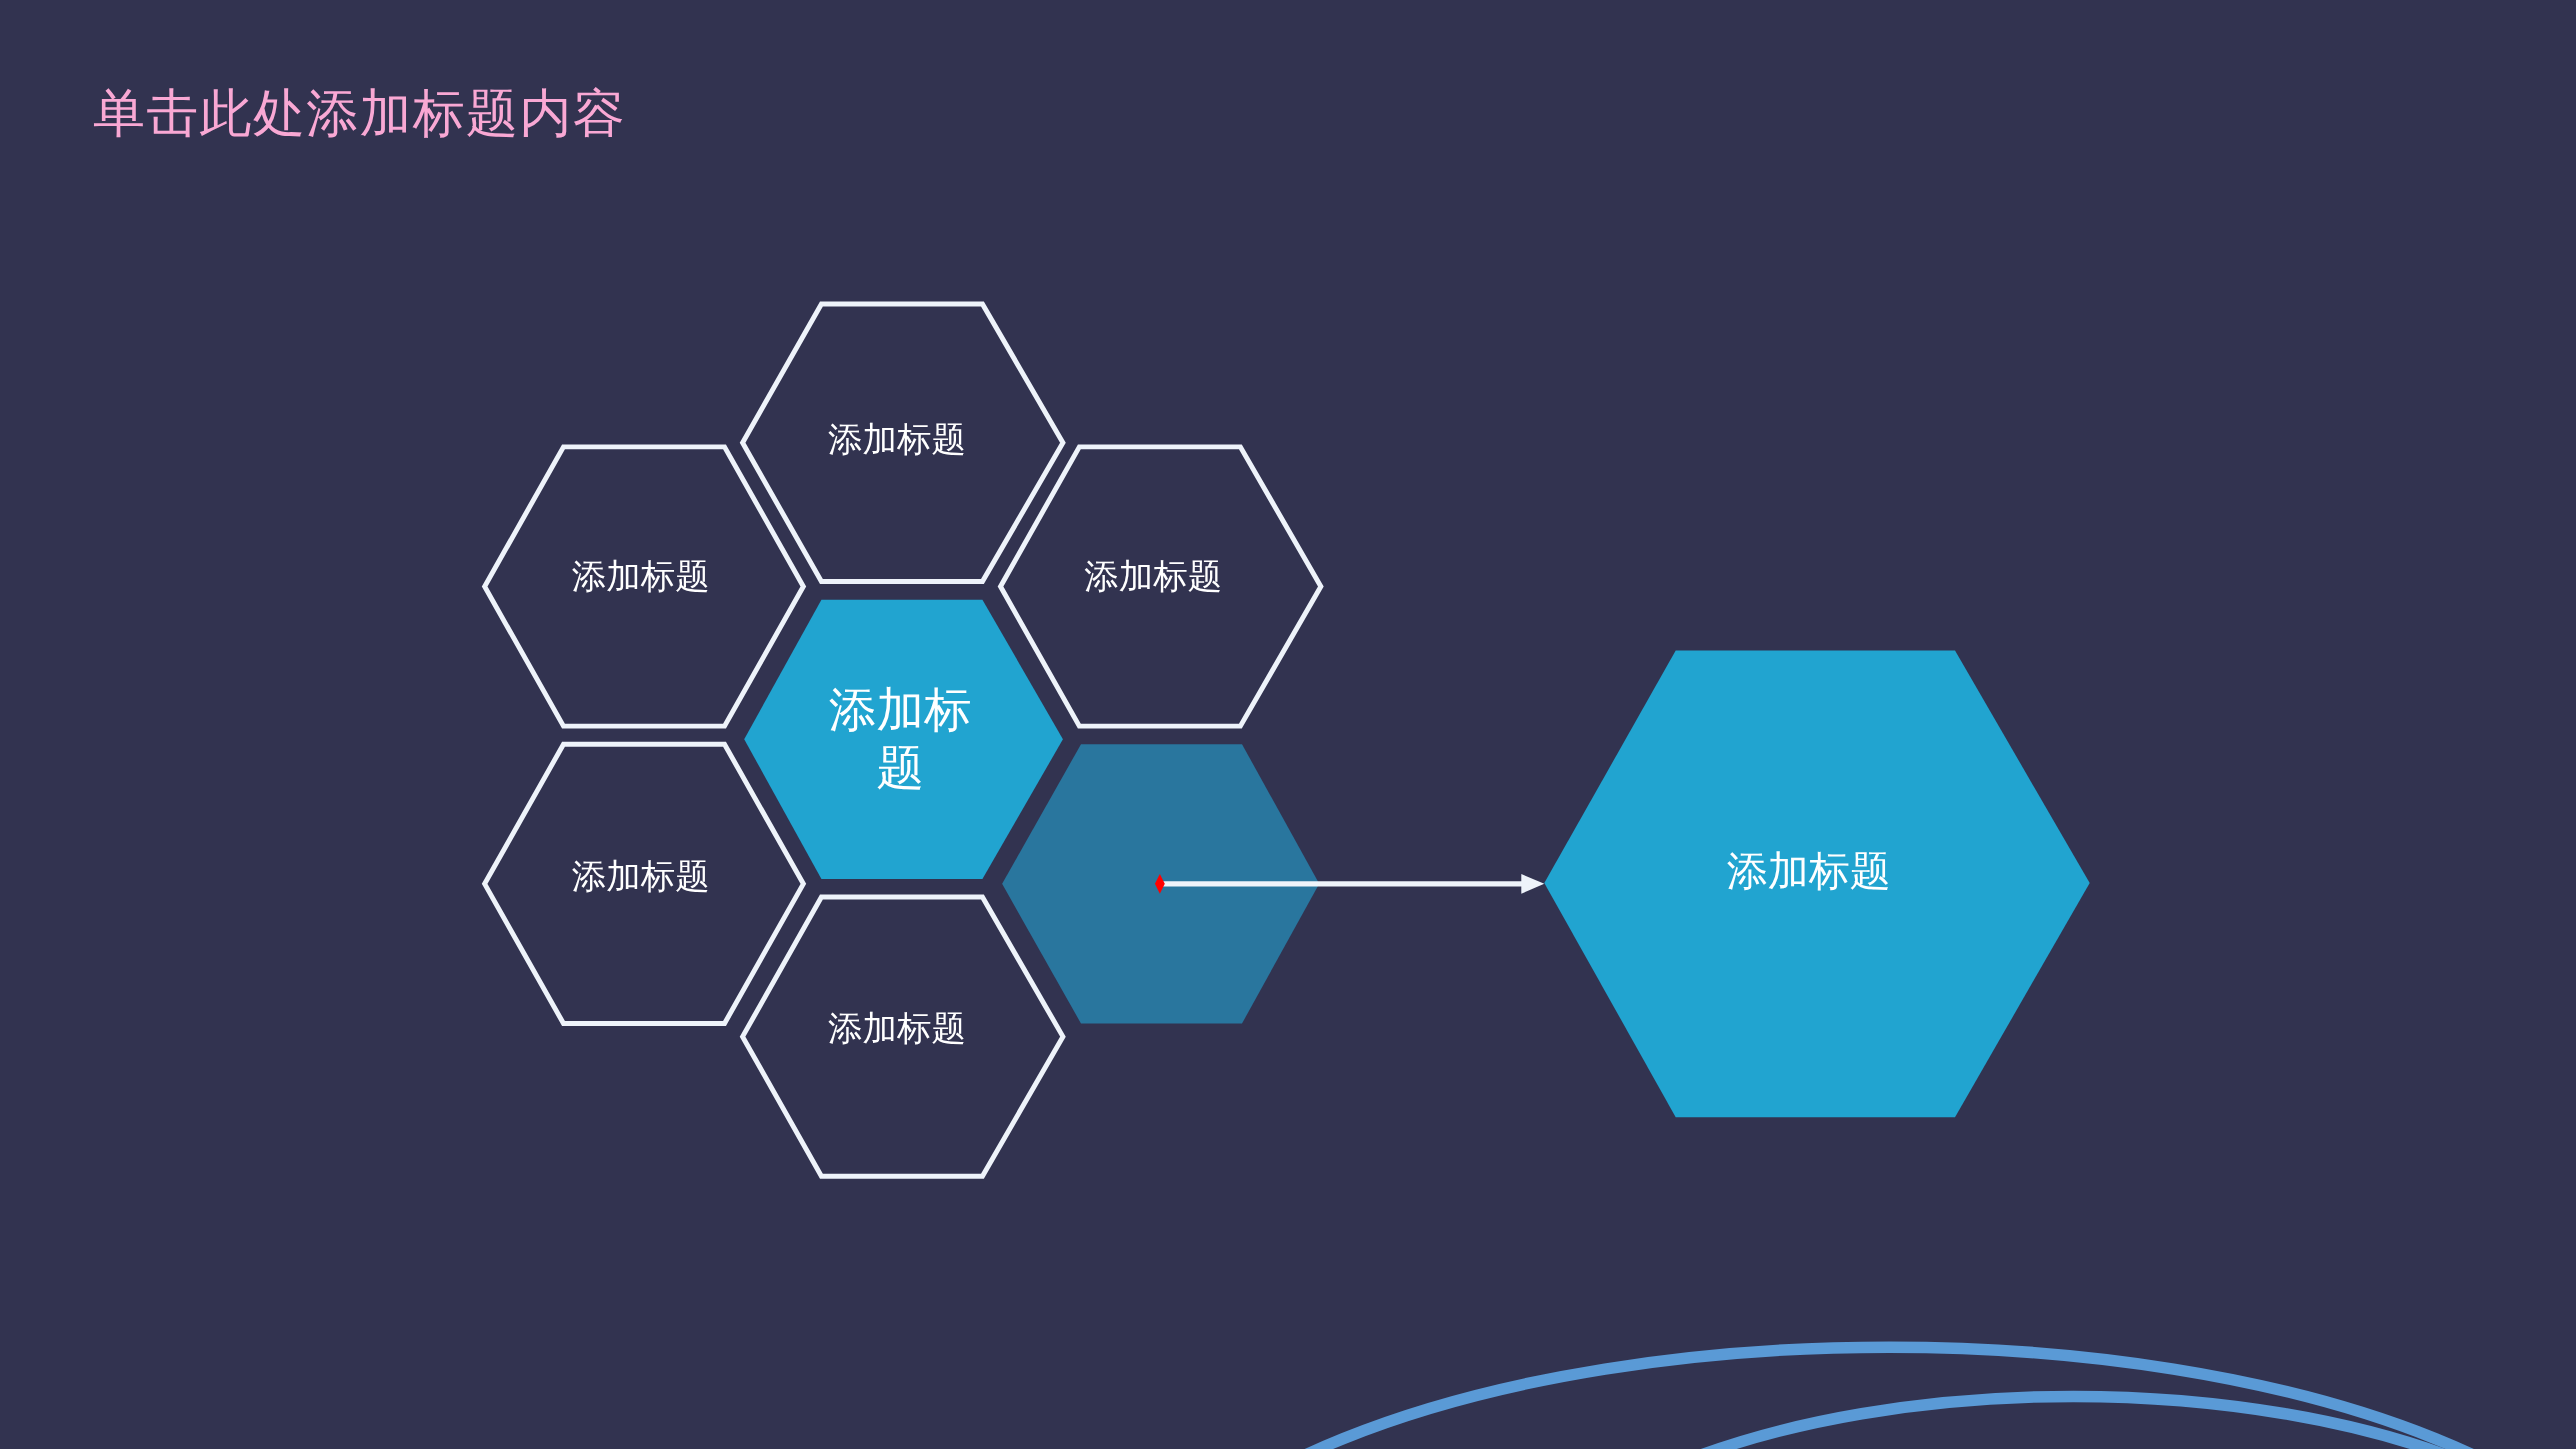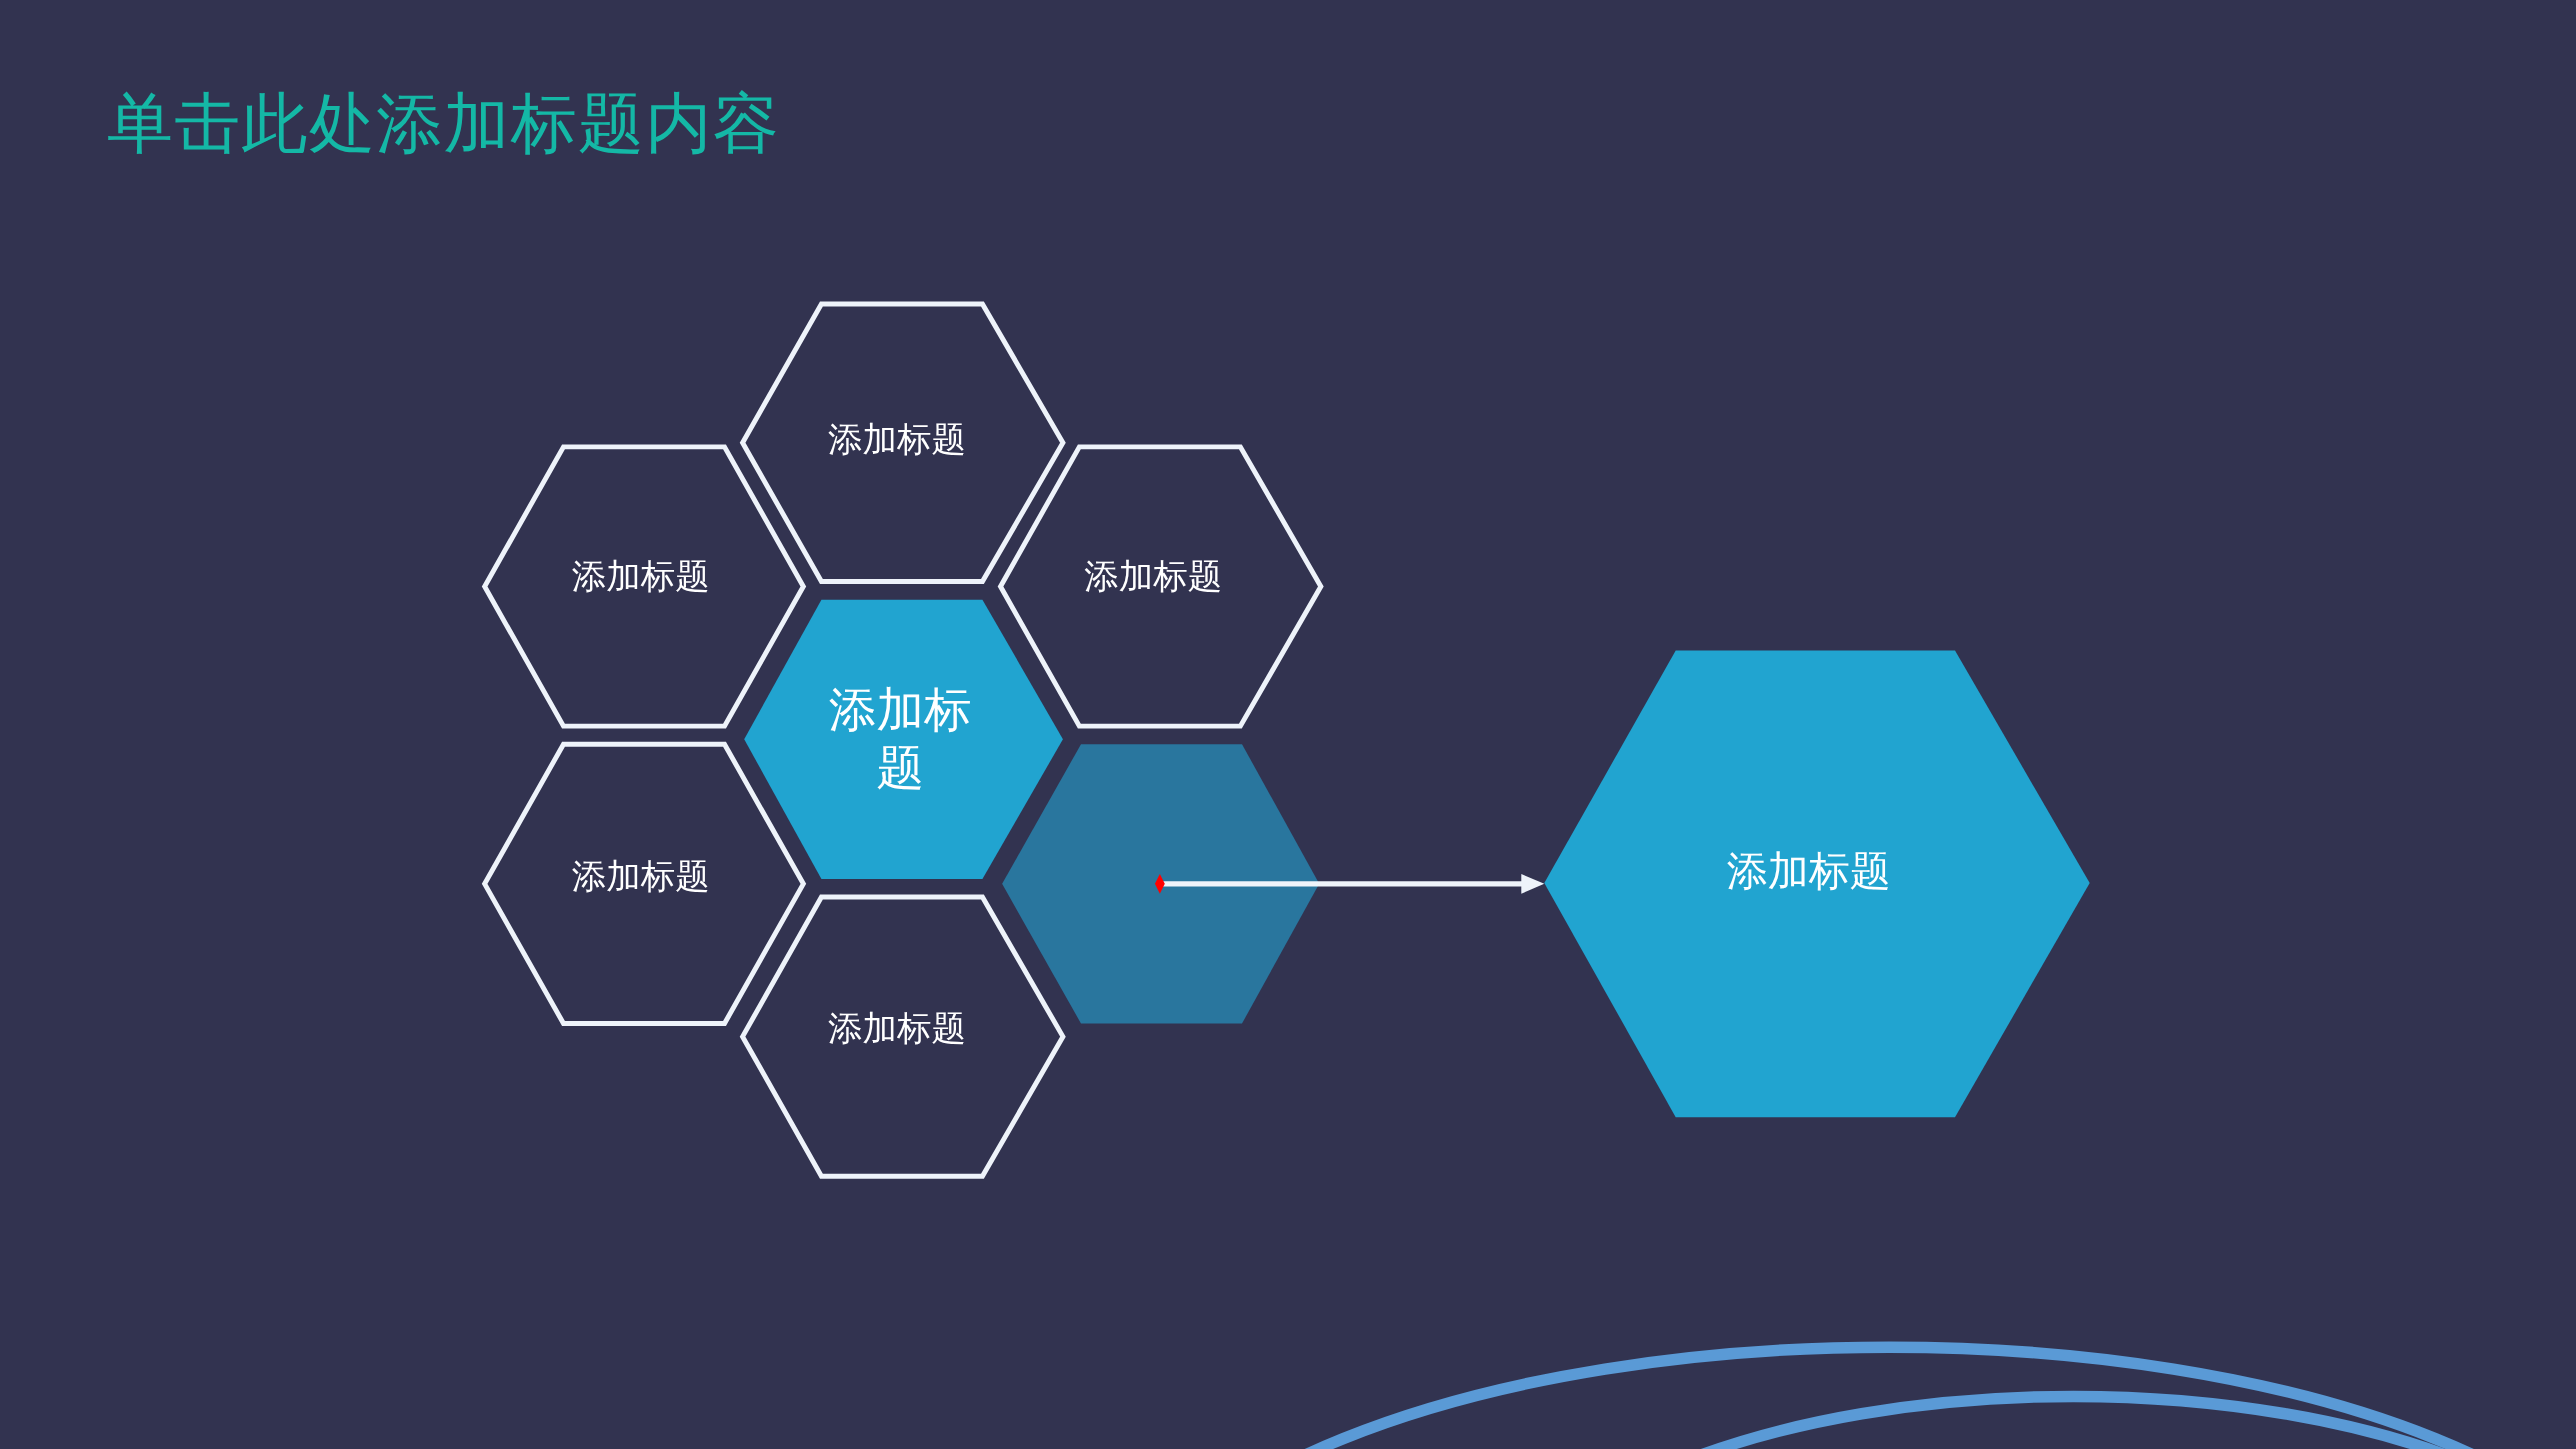--- a/index.html
+++ b/index.html
@@ -1,21 +1,21 @@
 <!DOCTYPE html>
 <html style="font-size:10.7px"><head>
 <meta charset="utf-8">
 <style>
   html, body { margin: 0; padding: 0; background: #323350; }
   body { width: 2576px; height: 1449px; overflow: hidden; position: relative; }
   .slide { position: absolute; left: 0; top: 0; width: 2576px; height: 1449px; background: #323350; }
   .title {
-    position: absolute; left: 107px; top: 79px;
+    position: absolute; left: 93px; top: 79px;
     font-family: "DejaVu Sans", "Liberation Sans", sans-serif;
-    font-size: 66px; color: #14b8a6; letter-spacing: 1.3px; white-space: nowrap;
+    font-size: 52px; color: #f9a8d4; letter-spacing: 1.3px; white-space: nowrap;
   }
   svg { position: absolute; left: 0; top: 0; }
   .hex-label {
     font-family: "DejaVu Sans", "Liberation Sans", sans-serif;
     fill: #ffffff; text-anchor: middle; dominant-baseline: middle;
   }
 </style>
 </head>
 <body>
 

